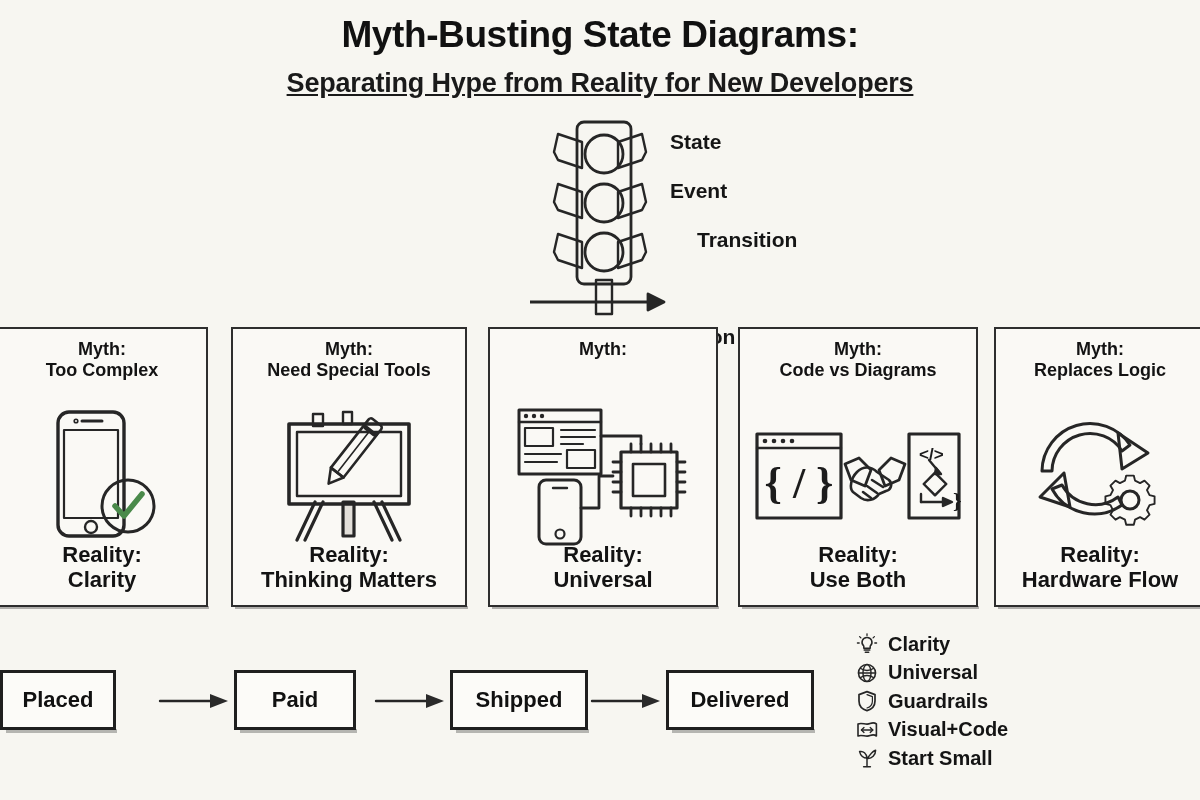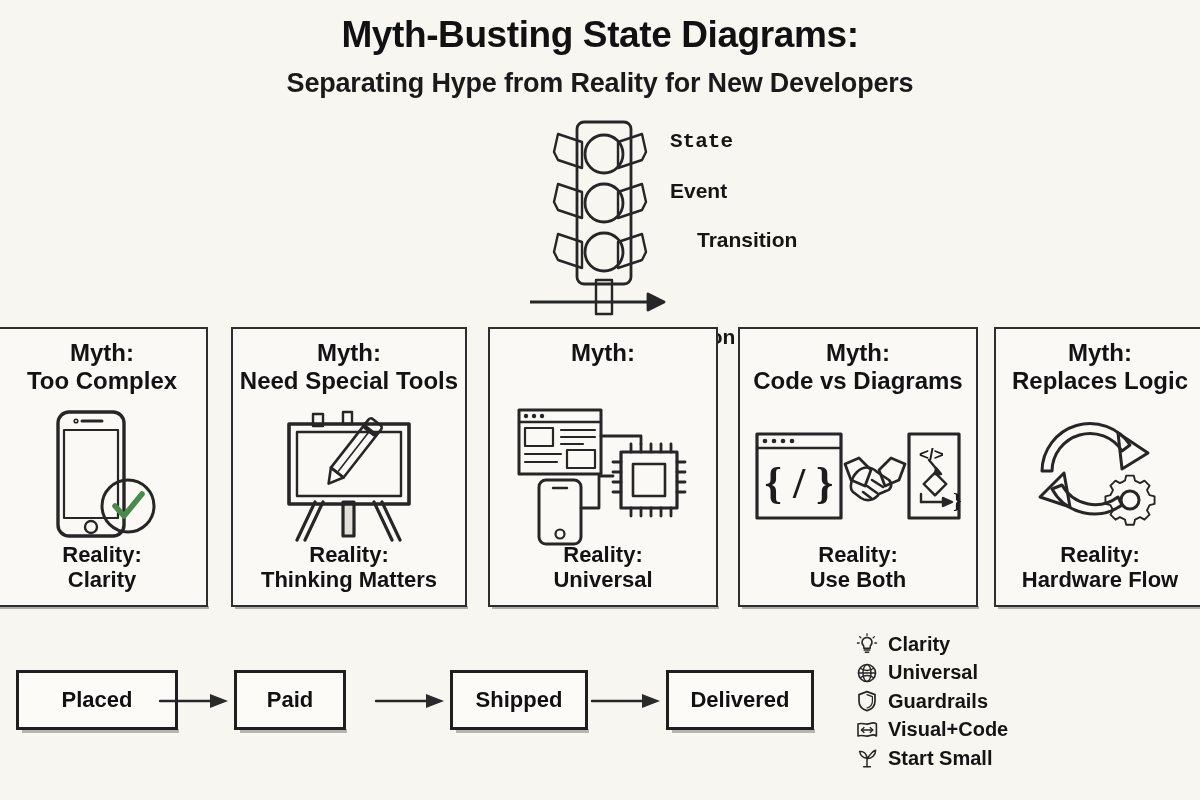--- a/index.html
+++ b/index.html
@@ -12,50 +12,50 @@
   }
   .stage{position:relative;width:1200px;height:800px;}
 
   
   #title{
     position:absolute;left:0;top:14px;width:1200px;text-align:center;
     font-size:37px;font-weight:bold;letter-spacing:-0.4px;color:#111;
   }
   #subtitle{
     position:absolute;left:0;top:68px;width:1200px;text-align:center;
-    font-size:27px;font-weight:bold;letter-spacing:-0.2px;color:#1a1a1a;
+    font-size:27px;font-weight:bold;letter-spacing:-0.2px;color:#1a1a1a;text-decoration:underline;
   }
 
   
   #legend-traffic{position:absolute;left:530px;top:112px;width:420px;height:210px;}
   #traffic-svg{position:absolute;left:0;top:0;}
   .tl-label{
     position:absolute;left:140px;font-size:21px;font-weight:bold;color:#151515;
     white-space:nowrap;
   }
-  .tl-l0{top:18px;font-family:Liberation Mono, monospace;} .tl-l1{top:67px;} .tl-l2{top:116px;margin-left:27px;} .tl-l3{top:176px;margin-top:37px;}
+  .tl-l0{top:18px;} .tl-l1{top:67px;} .tl-l2{top:116px;margin-left:27px;} .tl-l3{top:176px;margin-top:37px;}
 
   
   .card{
     position:absolute;top:327px;height:280px;
     background:#faf9f5;
     border:2px solid #2e2e2e;
     box-sizing:border-box;
   }
   .card::after{
     content:"";position:absolute;left:2px;right:-3px;bottom:-4px;height:3px;
     background:rgba(40,40,40,.35);
   }
   .card-inner{
     position:relative;width:100%;height:100%;
     display:flex;flex-direction:column;align-items:center;
     padding-top:10px;box-sizing:border-box;
   }
   .myth-line{
-    font-size:24px;font-weight:bold;line-height:1.16;text-align:center;color:#131313;
+    font-size:18px;font-weight:bold;line-height:1.16;text-align:center;color:#131313;
   }
   .reality-line{
     font-size:22px;font-weight:bold;line-height:1.16;text-align:center;color:#131313;
     position:absolute;bottom:12px;left:0;width:100%;
   }
   .card-icon{
     position:absolute;top:72px;left:0;width:100%;height:150px;
     display:flex;align-items:center;justify-content:center;
   }
 
@@ -330,29 +330,29 @@
         </svg>
       </div>
       <div class="reality-line">
         <span>Reality:</span><br>
         <span>Hardware Flow</span>
       </div>
     </div>
   </div>
 
   <div id="state-chain">
-    <div class="state-box" style="left:16px;width:162px;">
+    <div class="state-box" style="left:0;width:116px;">
       <span>Placed</span>
     </div>
     <svg class="chain-arrow" style="left:158px;width:74px;" viewBox="0 0 74 22">
       <line class="sk" x1="2" y1="11" x2="58" y2="11" stroke-width="2.4"></line>
       <path d="M52 4 L70 11 L52 18 Z" fill="#2a2a2a"></path>
     </svg>
 
-    <div class="state-box" style="left:234px;width:112px;">
+    <div class="state-box" style="left:234px;width:122px;">
       <span>Paid</span>
     </div>
     <svg class="chain-arrow" style="left:374px;width:74px;" viewBox="0 0 74 22">
       <line class="sk" x1="2" y1="11" x2="58" y2="11" stroke-width="2.4"></line>
       <path d="M52 4 L70 11 L52 18 Z" fill="#2a2a2a"></path>
     </svg>
 
     <div class="state-box" style="left:450px;width:138px;">
       <span>Shipped</span>
     </div>

